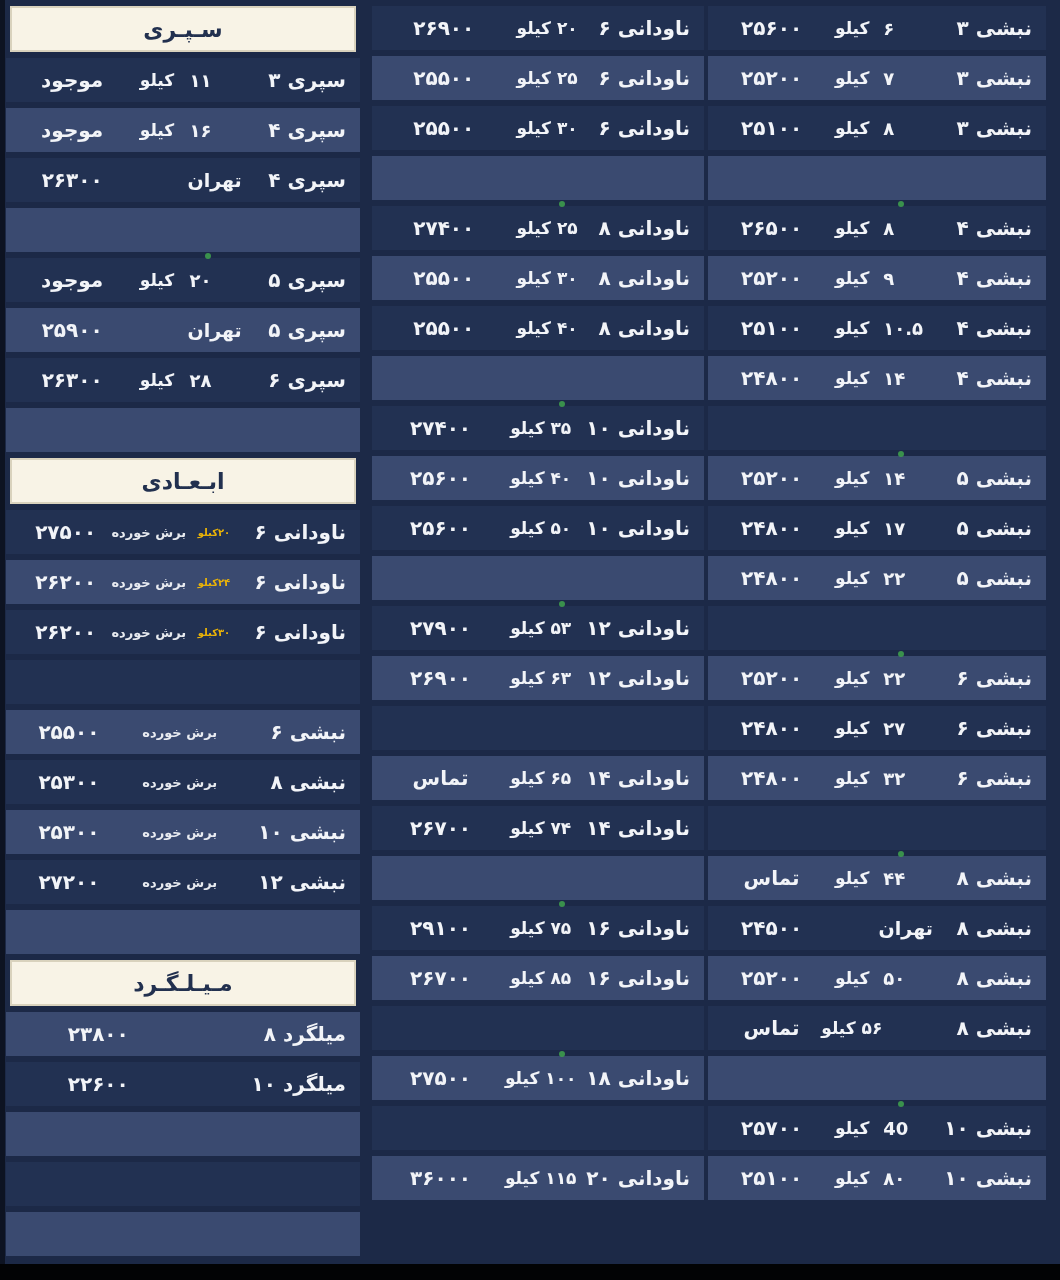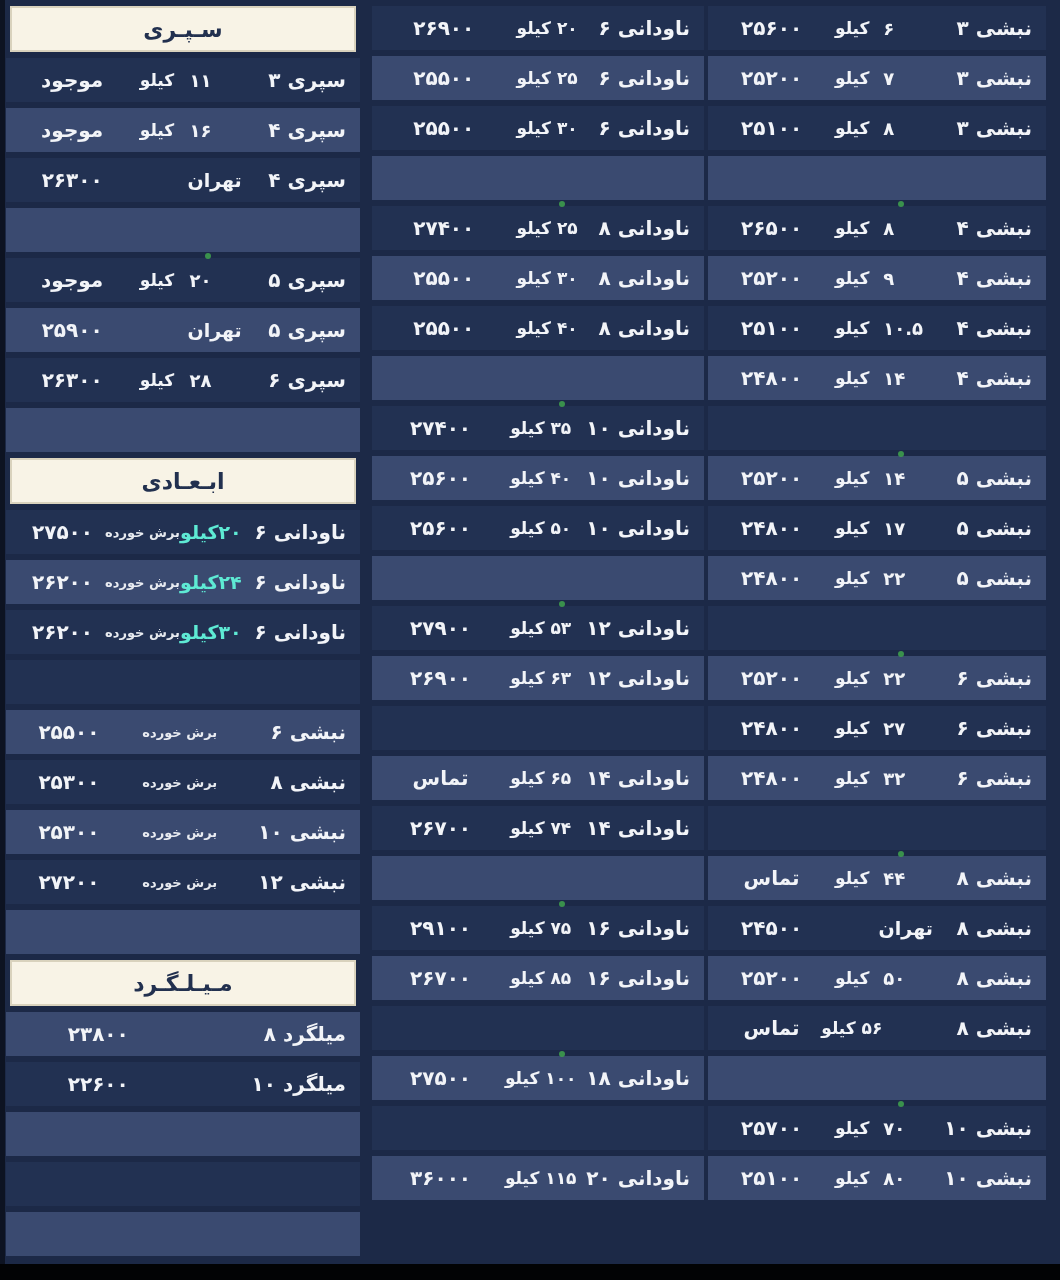--- a/index.html
+++ b/index.html
@@ -16,21 +16,21 @@
   .row.d{background:#223152;}
   .row.l{background:#3a4a70;}
   .cell{white-space:nowrap;overflow:visible;}
   .c-name {flex:0 0 32%;text-align:right;font-size:20px;font-weight:bold;}
   .c-size {flex:0 0 16%;text-align:left;font-size:18px;font-weight:bold;}
   .c-unit {flex:0 0 20%;text-align:center;font-size:17px;font-weight:bold;}
   .c-price{flex:1 1 auto;text-align:center;font-size:20px;font-weight:bold;letter-spacing:1px;}
   .c-kg   {flex:0 0 30%;text-align:center;font-size:17px;font-weight:bold;}
   .c-city {flex:0 0 36%;text-align:right;font-size:19px;font-weight:bold;}
   .c-wide {flex:0 0 36%;text-align:left;font-size:17px;font-weight:bold;}
-  .c-red  {flex:0 0 17%;text-align:center;font-size:19px;font-weight:bold;color:#5eead4;}
+  .c-red  {flex:0 0 17%;text-align:center;font-size:10px;font-weight:bold;color:#eab308;}
   .c-note {flex:0 0 23%;text-align:center;font-size:13px;font-weight:600;opacity:.95;}
   .c-gnote{flex:0 0 38%;text-align:center;font-size:13px;font-weight:600;opacity:.95;}
   .c-mname{flex:0 0 52%;text-align:right;font-size:20px;font-weight:bold;}
   .green-dot{position:absolute;top:-5px;right:42%;width:6px;height:6px;border-radius:50%;
        background:#3fa34d;opacity:.85;}
 </style>
 </head>
 <body>
 
 <div id="stage">
@@ -142,21 +142,21 @@
         </div>
         <div class="row d">
           <span class="cell c-name">نبشی ۸</span>
           <span class="cell c-wide">۵۶ کیلو</span>
           <span class="cell c-price">تماس</span>
         </div>
         <div class="row l"></div>
         <div class="row d">
           <span class="green-dot"></span>
           <span class="cell c-name">نبشی ۱۰</span>
-          <span class="cell c-size">۷۰</span>
+          <span class="cell c-size">40</span>
           <span class="cell c-unit">کیلو</span>
           <span class="cell c-price">۲۵۷۰۰</span>
         </div>
         <div class="row l">
           <span class="cell c-name">نبشی ۱۰</span>
           <span class="cell c-size">۸۰</span>
           <span class="cell c-unit">کیلو</span>
           <span class="cell c-price">۲۵۱۰۰</span>
         </div>
       </div>

